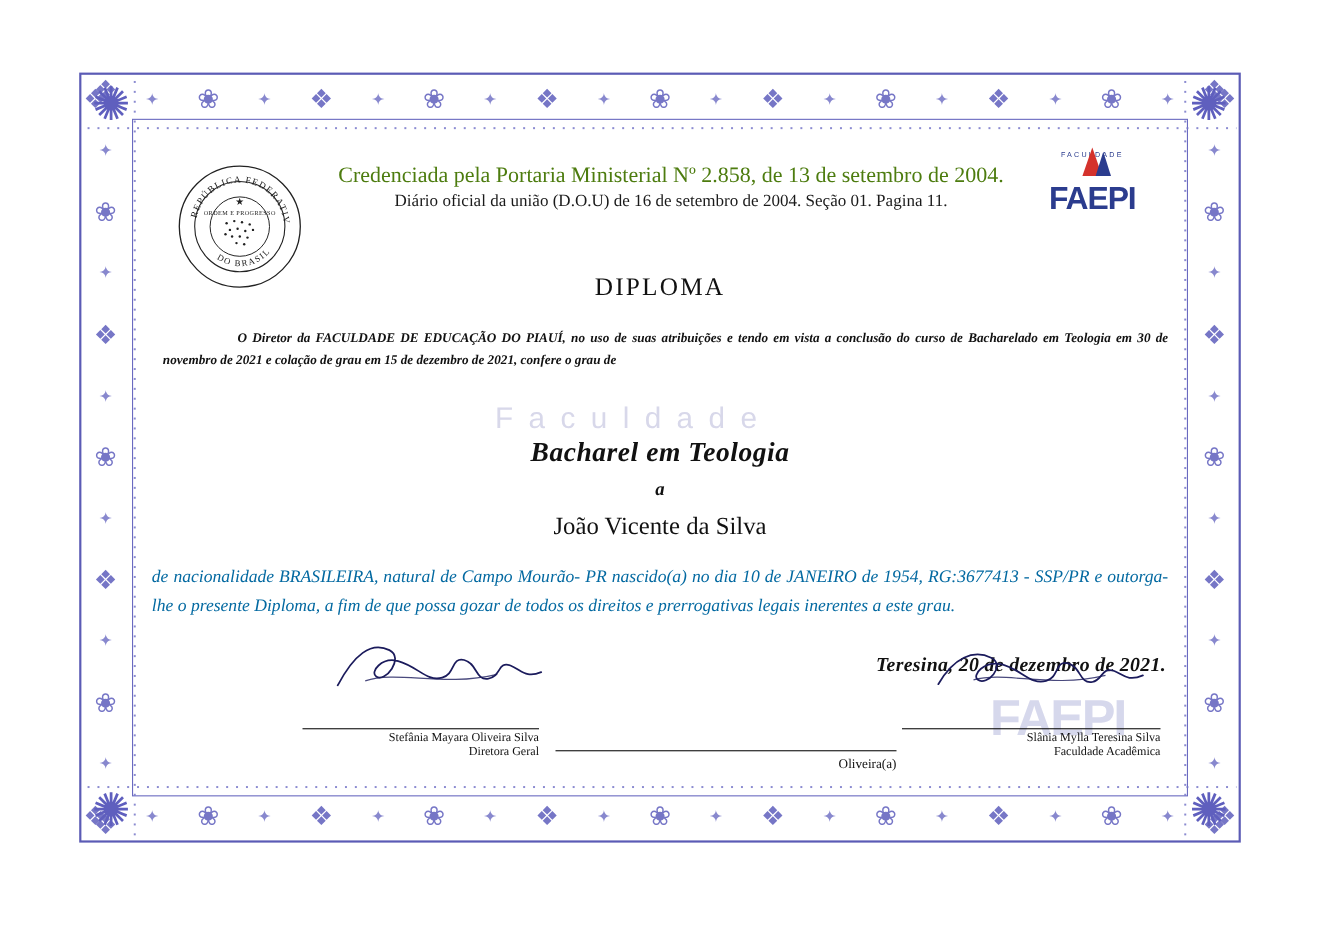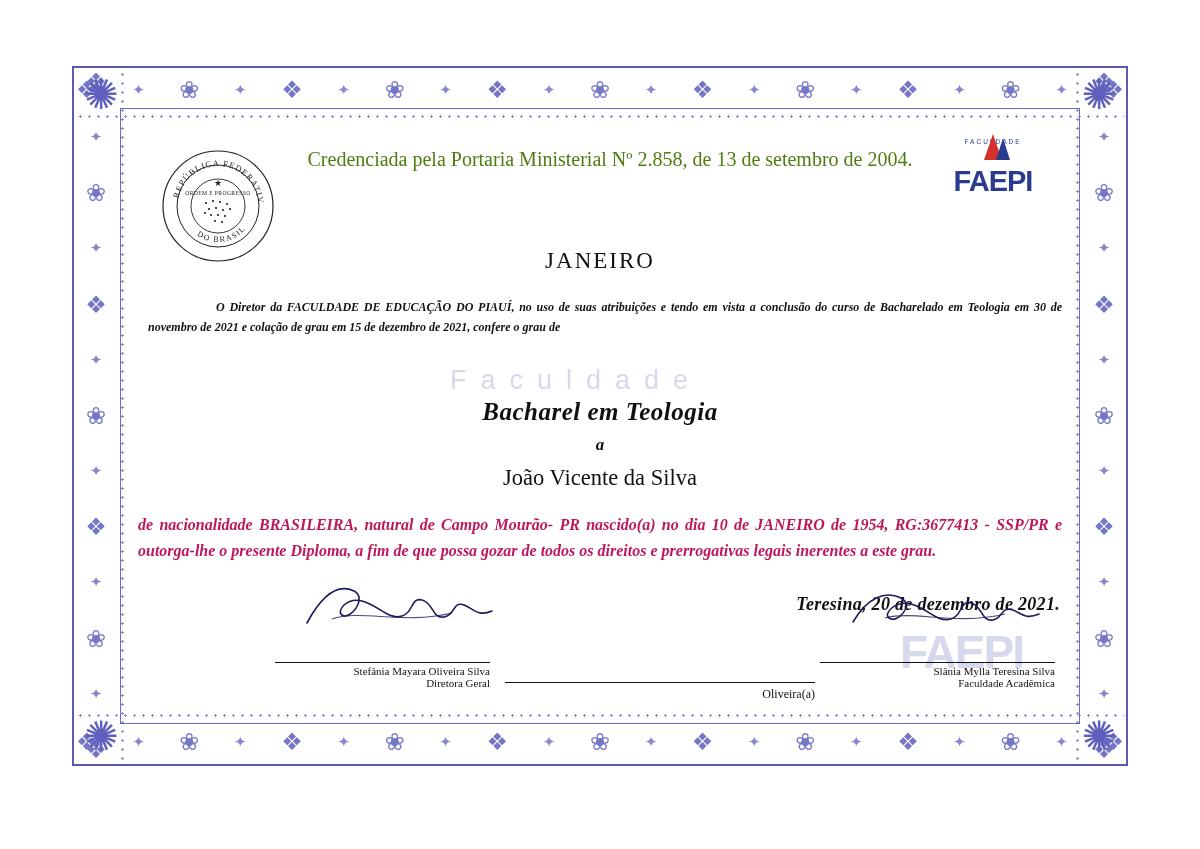--- a/index.html
+++ b/index.html
@@ -254,24 +254,24 @@
   }
 
   
   .para2 {
     position: absolute;
     left: 8px;
     right: 8px;
     top: 392px;
     font-size: 16px;
     font-style: italic;
-    font-weight: bold;
+    font-weight: normal;
     line-height: 1.62;
     text-align: justify;
-    color: #be185d;
+    color: #0369a1;
   }
 
   
   .place-date {
     position: absolute;
     right: 10px;
     top: 474px;
     font-size: 18px;
     font-style: italic;
     font-weight: bold;
@@ -470,32 +470,33 @@
           <circle cx="65" cy="68" r="1.1"></circle>
             <circle cx="45" cy="65" r="1.1"></circle>
           <circle cx="55" cy="73" r="1.1"></circle>
             <circle cx="62" cy="74" r="1.1"></circle>
         </g>
       </svg>
     </div>
 
     <div class="header">
       <div class="inst-sub">Credenciada pela Portaria Ministerial Nº 2.858, de 13 de setembro de 2004.</div>
+      <div class="inst-sub2">Diário oficial da união (D.O.U) de 16 de setembro de 2004. Seção 01. Pagina 11.</div>
     </div>
 
     <div class="logo">
       <div class="logo-mark">
         <div class="logo-flame"></div>
         <div class="logo-flame blue"></div>
       </div>
       <div class="logo-tag">FACULDADE</div>
       <div class="logo-word">FAEPI</div>
     </div>
 
-    <div class="diploma-title">JANEIRO</div>
+    <div class="diploma-title">DIPLOMA</div>
 
     <div class="para">
       <span class="indent"></span><span>O Diretor da FACULDADE DE EDUCAÇÃO DO PIAUÍ, no uso de suas atribuições e tendo em vista a conclusão do curso de Bacharelado em Teologia em 30 de novembro de 2021 e colação de grau em 15 de dezembro de 2021, confere o grau de</span>
     </div>
 
     <div class="degree">Bacharel em Teologia</div>
     <div class="conj">a</div>
     <div class="graduate">João Vicente da Silva</div>
 
     <div class="para2">de nacionalidade BRASILEIRA, natural de Campo Mourão- PR nascido(a) no dia 10 de JANEIRO de 1954, RG:3677413 - SSP/PR e outorga-lhe o presente Diploma, a fim de que possa gozar de todos os direitos e prerrogativas legais inerentes a este grau.</div>

